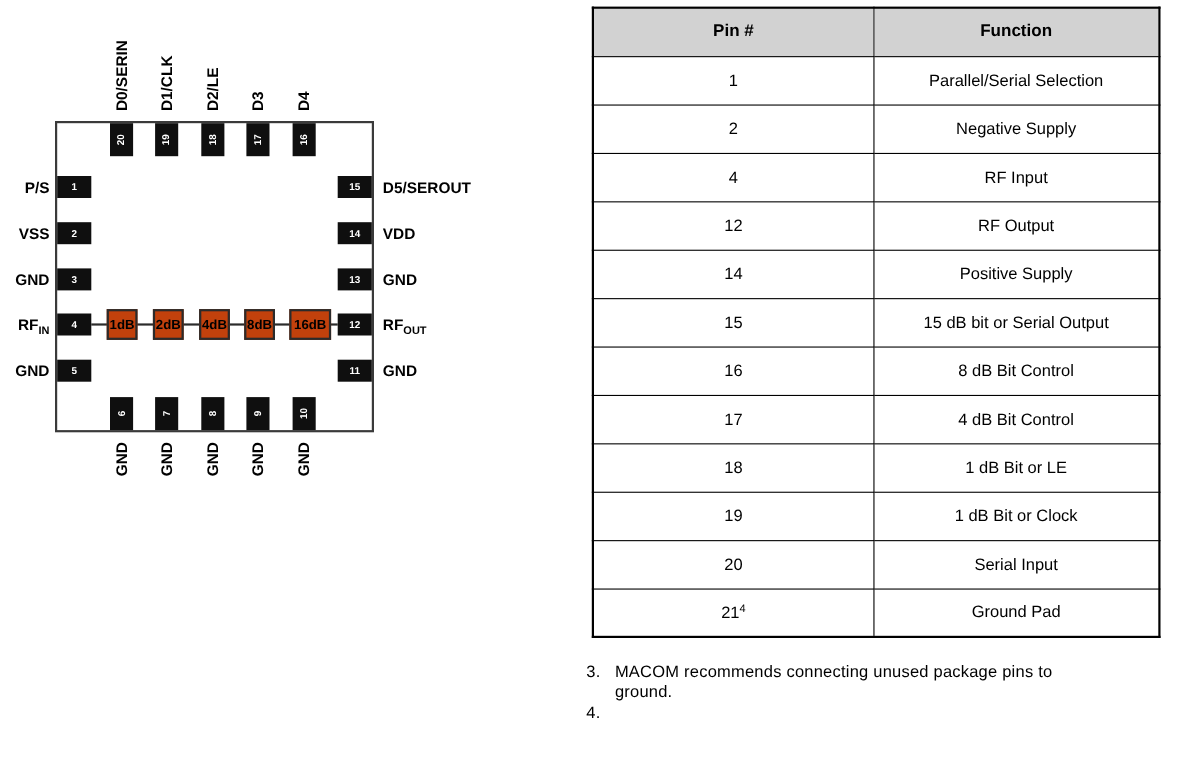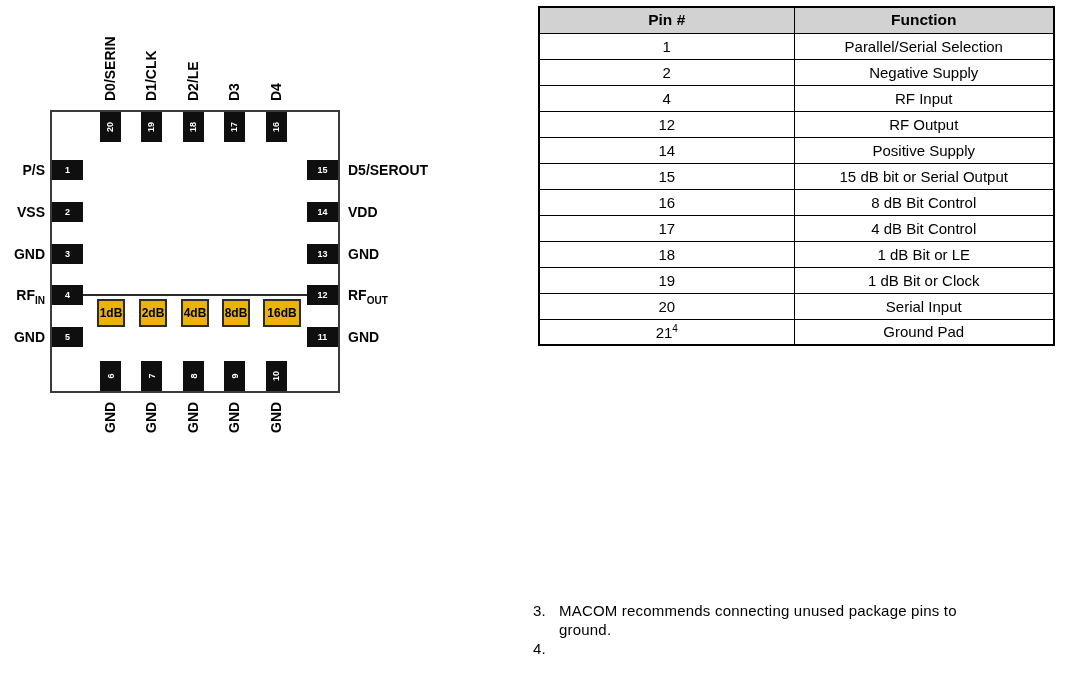--- a/index.html
+++ b/index.html
@@ -13,23 +13,23 @@
 
   
   .chip-body {
     position:absolute; left:50px; top:110px; width:290px; height:283px;
     border:2px solid #3a3a3a; background:#fff;
   }
   .rf-line { position:absolute; left:83px; top:294px; width:224px; height:2px; background:#2b2b2b; }
 
   .att {
     position:absolute; top:281px; height:28px; z-index:2;
-    border:2px solid #2b2b2b; background:#eab308;
+    border:2px solid #2b2b2b; background:#c2410c;
     display:flex; align-items:center; justify-content:center;
-    font-size:12px; font-weight:600; letter-spacing:0;margin-top:18px;
+    font-size:12px; font-weight:600; letter-spacing:0;
   }
 
   .pin {
     position:absolute; background:#0f0f0f; z-index:2;
     display:flex; align-items:center; justify-content:center;
     color:#fff; font-size:9px; font-weight:700;
   }
   .pin.v { width:21px; height:30px; }
   .pin.h { width:31px; height:20px; }
   .pin.v .pn { transform:rotate(-90deg); }
@@ -48,21 +48,21 @@
   .hlabel sub { font-size:10px; font-weight:700; }
 
   
   .pin-table {
     position:absolute; left:538px; top:6px; width:515px;
     border-collapse:collapse; table-layout:fixed;
     border:2px solid #000;
   }
   .pin-table th, .pin-table td {
     border:1.5px solid #000; text-align:center; vertical-align:middle;
-    height:26px; font-size:15px; padding:0 16px; overflow:hidden;
+    height:44px; font-size:15px; padding:0 16px; overflow:hidden;
   }
   .pin-table th { background:#d2d2d2; font-weight:700; font-size:15.5px; }
   .pin-table sup { font-size:10px; }
 
   
   .notes { position:absolute; left:533px; top:601px; width:522px; font-size:15px; line-height:19px; letter-spacing:0.2px; }
   .note { display:flex; align-items:flex-start; }
   .note-num { flex:0 0 26px; width:26px; }
   .note-text { max-width:430px; }
 </style>

